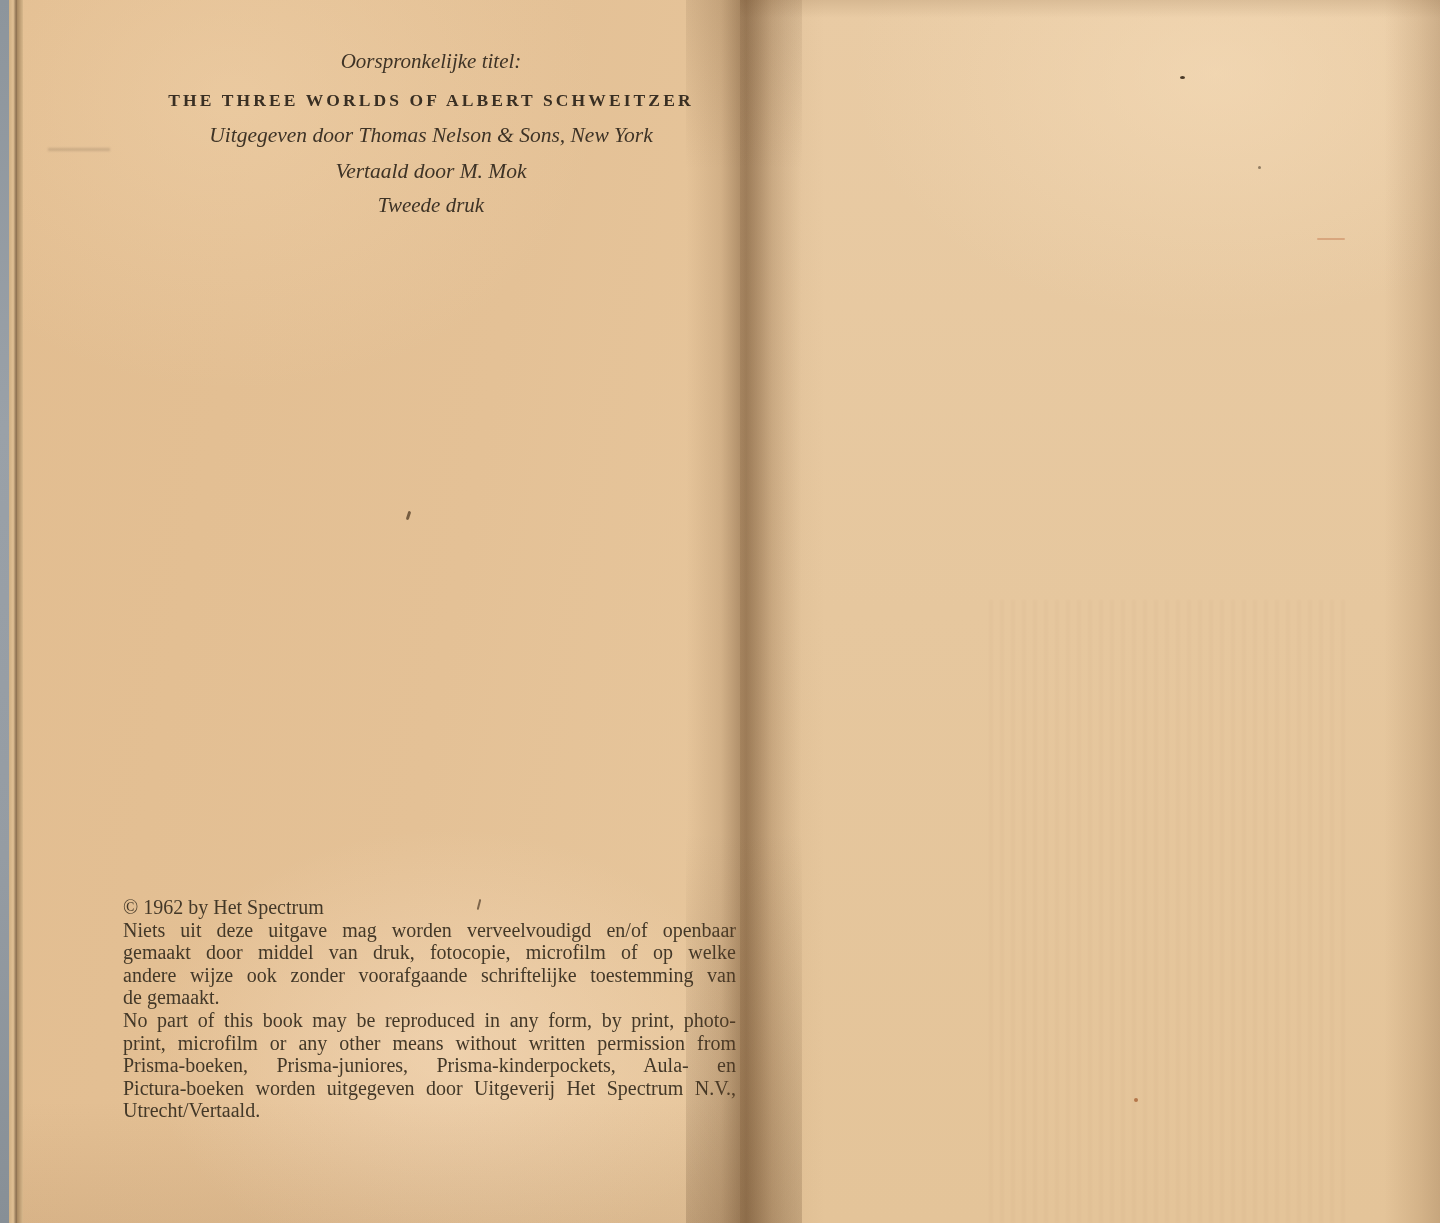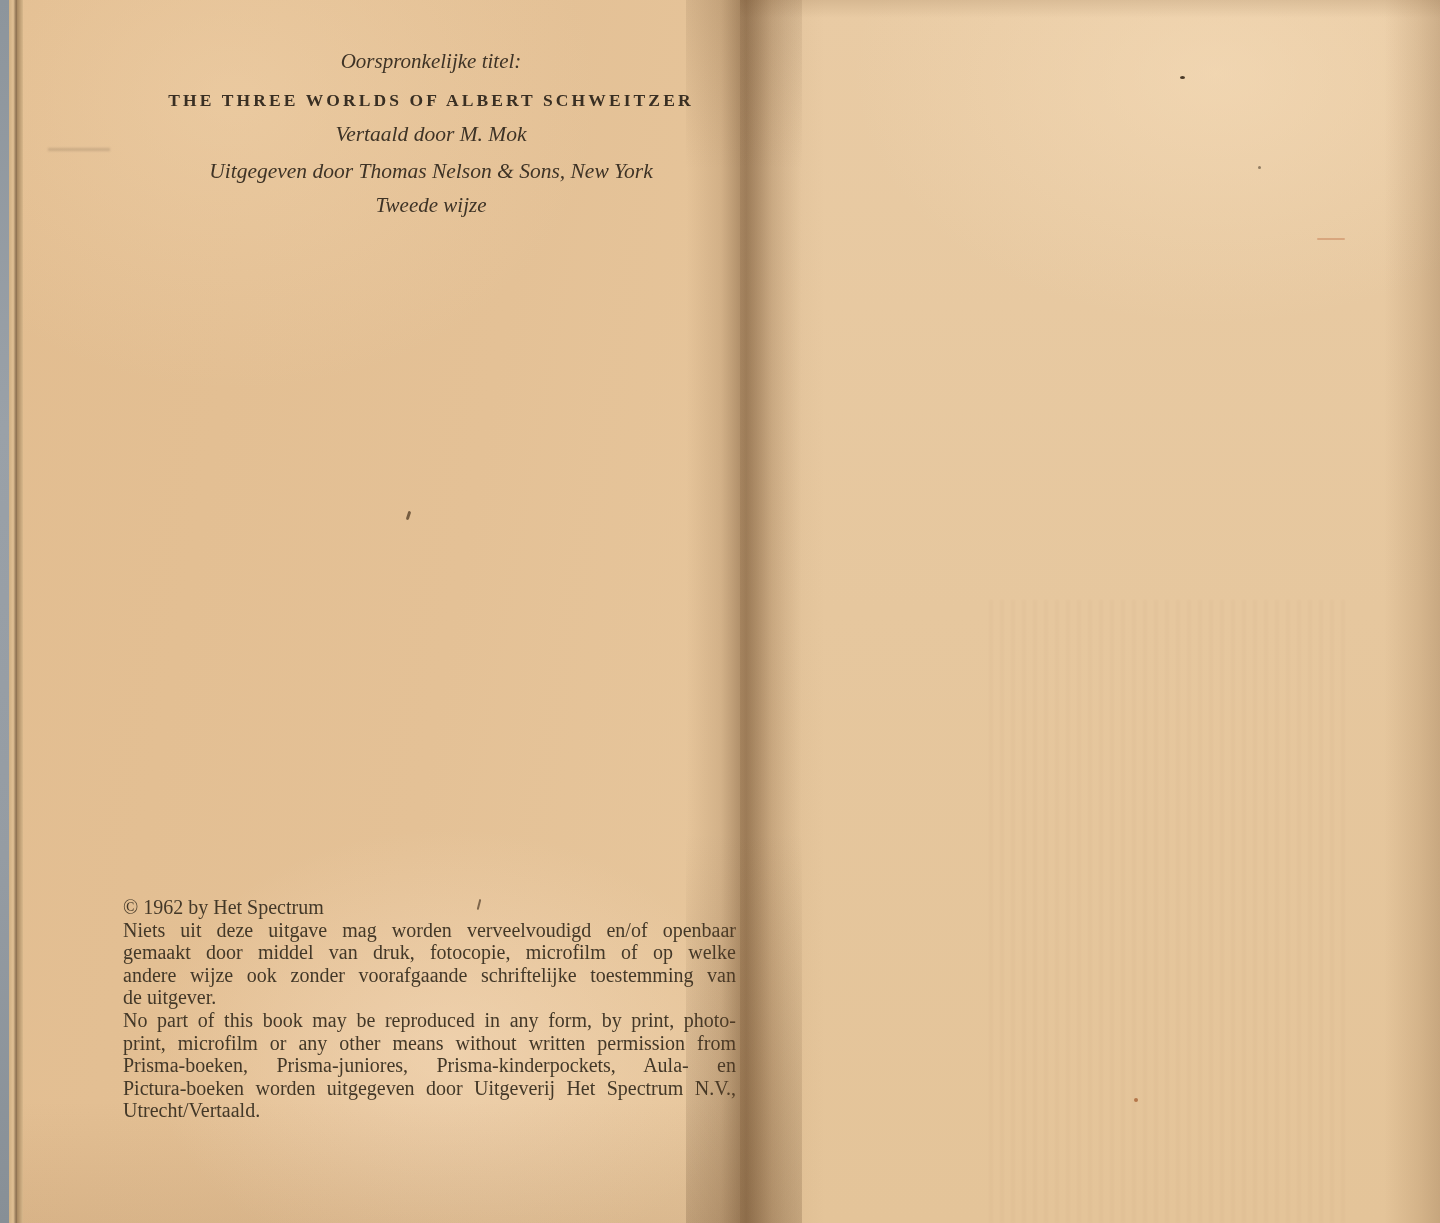--- a/index.html
+++ b/index.html
@@ -82,35 +82,35 @@
 
 <div>
 
   <div class="scanner-strip"></div>
   <div class="page-edge-stack"></div>
 
   <div class="left-page">
     <div class="title-block">
       <div class="tb-line tb-1">Oorspronkelijke titel:</div>
       <div class="tb-line tb-2">THE THREE WORLDS OF ALBERT SCHWEITZER</div>
+      <div class="tb-line tb-3">Uitgegeven door Thomas Nelson &amp; Sons, New York</div>
       <div class="tb-line tb-4">Vertaald door M. Mok</div>
-      <div class="tb-line tb-3">Uitgegeven door Thomas Nelson &amp; Sons, New York</div>
-      <div class="tb-line tb-5">Tweede wijze</div>
+      <div class="tb-line tb-5">Tweede druk</div>
     </div>
 
     <div class="copyright-block">
   <div class="cline no-just">© 1962 by Het Spectrum</div>
 
   <div class="cline">Niets uit deze uitgave mag worden verveelvoudigd en/of openbaar</div>
 
   <div class="cline">gemaakt door middel van druk, fotocopie, microfilm of op welke</div>
 
   <div class="cline">andere wijze ook zonder voorafgaande schriftelijke toestemming van</div>
 
-  <div class="cline no-just">de uitgever.</div>
+  <div class="cline no-just">de gemaakt.</div>
 
   <div class="cline">No part of this book may be reproduced in any form, by print, photo-</div>
 
   <div class="cline">print, microfilm or any other means without written permission from</div>
 
 
   <div class="cline">Prisma-boeken, Prisma-juniores, Prisma-kinderpockets, Aula- en</div>
 
   <div class="cline">Pictura-boeken worden uitgegeven door Uitgeverij Het Spectrum N.V.,</div>
 

